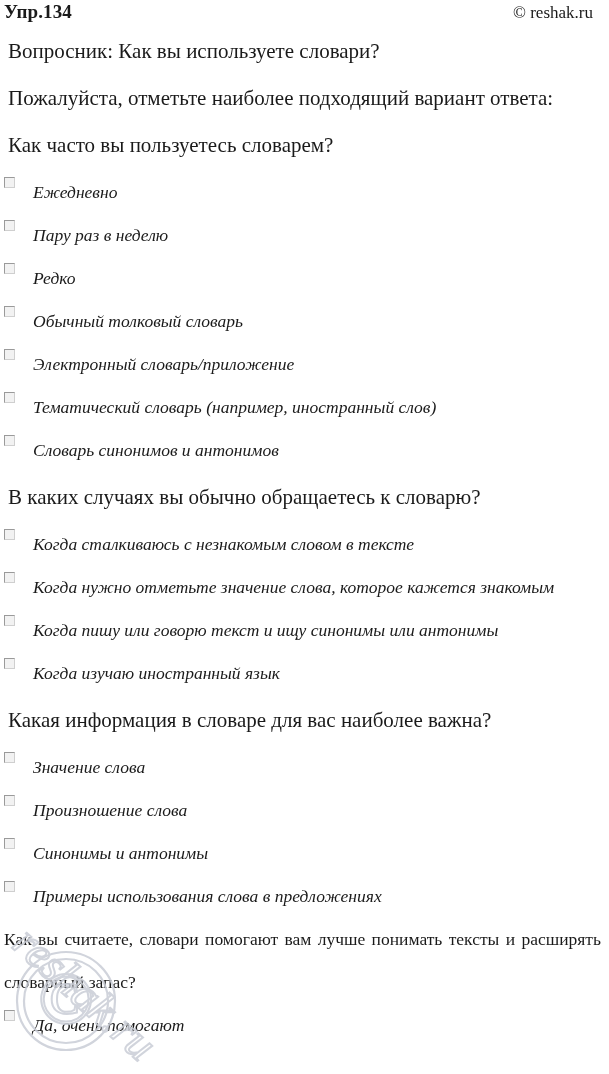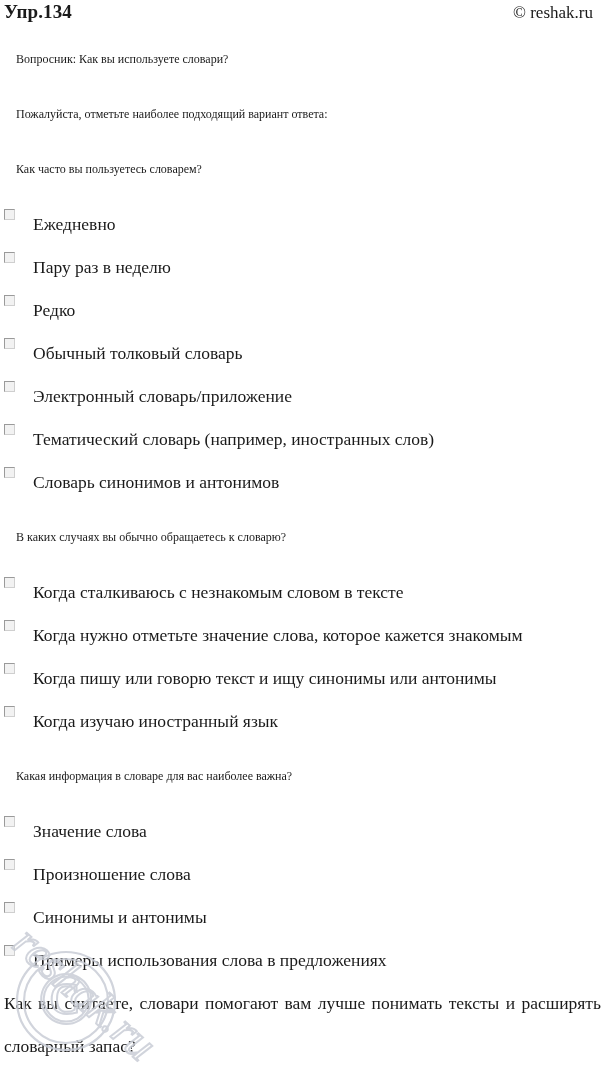--- a/index.html
+++ b/index.html
@@ -62,25 +62,25 @@
   }
 
   
   .content {
     position: relative;
     z-index: 2;
     padding: 0 8px 0 4px;
   }
 
   .q-line {
-    font-size: 12px;
+    font-size: 21px;
     line-height: 43px;
     height: 43px;
     white-space: nowrap;
-    margin: 12px;
+    margin: 4px;
   }
 
   .q-para {
     font-size: 17.5px;
     line-height: 43px;
     margin: 0;
     text-align: justify;
     text-align-last: left;
     -moz-text-align-last: left;
   }
@@ -104,20 +104,21 @@
     background: #f2f2f2;
     border-top: 1px solid #9a9a9a;
     border-left: 1px solid #9a9a9a;
     border-right: 1px solid #cfcfcf;
     border-bottom: 1px solid #cfcfcf;
     box-sizing: content-box;
   }
   .opt-label {
     display: inline-block;
     padding-left: 29px;
+    font-style: italic;
   }
 </style>
 </head>
 <body>
 
 <div class="page">
 
   <div class="watermark">
     <svg width="230" height="190" viewBox="0 0 230 190" xmlns="http://www.w3.org/2000/svg">
       <g fill="none" stroke="#c9cdd6" stroke-width="2.2">
@@ -161,21 +162,21 @@
       <li class="opt">
         <span class="checkbox"></span>
         <span class="opt-label">Обычный толковый словарь</span>
       </li>
       <li class="opt">
         <span class="checkbox"></span>
         <span class="opt-label">Электронный словарь/приложение</span>
       </li>
       <li class="opt">
         <span class="checkbox"></span>
-        <span class="opt-label">Тематический словарь (например, иностранных слов)</span>
+        <span class="opt-label">Тематический словарь (например, иностранный слов)</span>
       </li>
       <li class="opt">
         <span class="checkbox"></span>
         <span class="opt-label">Словарь синонимов и антонимов</span>
       </li>
     </ul>
 
     <p class="q-line">В каких случаях вы обычно обращаетесь к словарю?</p>
     <ul class="options">
       <li class="opt">

